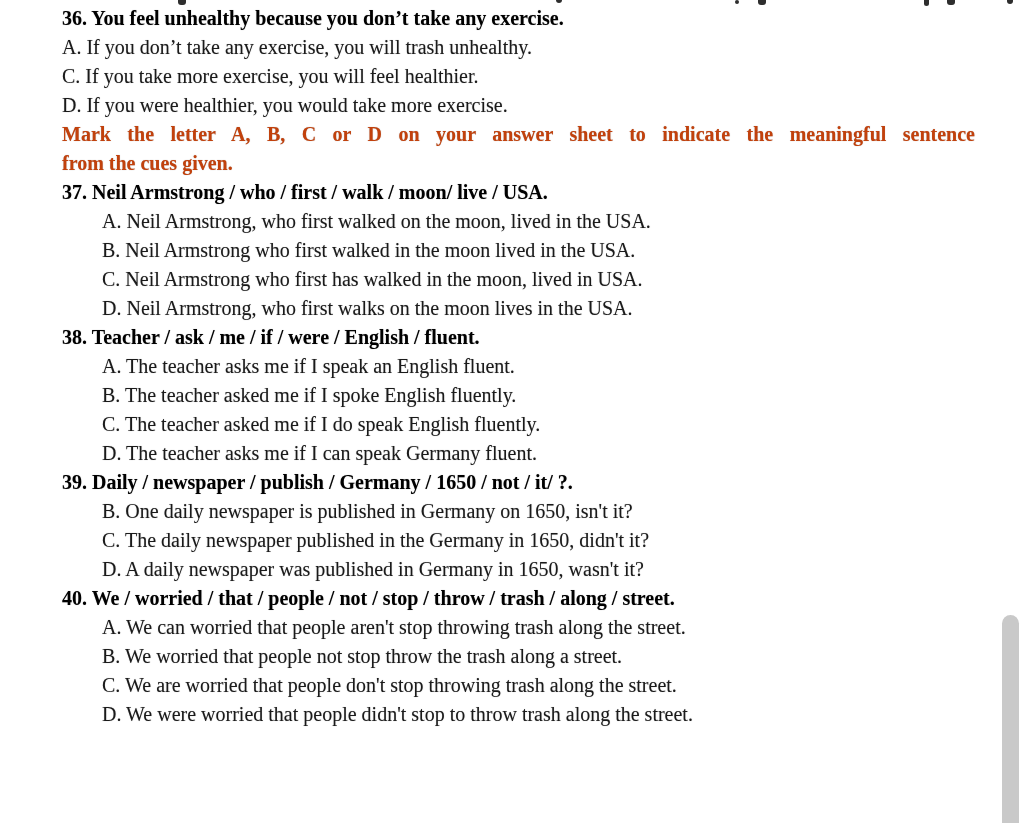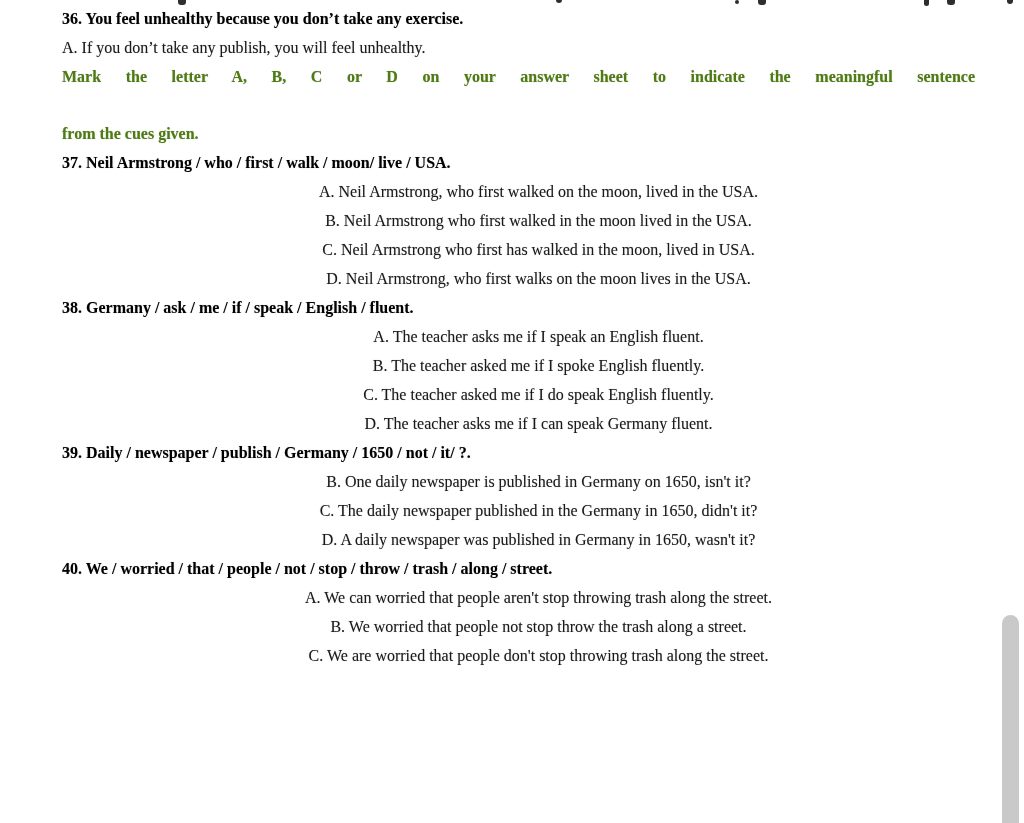--- a/index.html
+++ b/index.html
@@ -23,41 +23,40 @@
     position: absolute; top: 0;
     background: #2e2e2e;
     border-radius: 0 0 3px 3px;
   }
   
   .textblock {
     position: absolute;
     left: 62px; top: 4px;
     width: 913px;
     color: #1a1a1a;
-    font-size: 16px;
+    font-size: 20px;
     text-shadow: 0 0 1px rgba(40,40,40,0.35);
   }
   .line {
     height: 29px;
     line-height: 29px;
     white-space: nowrap;
   }
   .prompt-line { font-weight: bold; color: #000; }
-  .option-line.indented { padding-left: 40px; text-align: center; }
+  .option-line.indented { padding-left: 40px; }
   .instruction-line {
-    font-weight: bold; color: #4d7c0f;
+    font-weight: bold; color: #c2410c;
     white-space: normal;
     text-align: justify;
     text-align-last: justify;
   }
   .instruction-line.last {
     text-align: right;
     text-align-last: left;
     white-space: nowrap;
-    margin-top: 28px;
   }
   .opt-label { display: inline; }
   
   .scrollbar-thumb {
     position: absolute;
     right: 5px; top: 615px;
     width: 17px; height: 225px;
     border-radius: 9px;
     background: #c9c9c9;
   }
@@ -73,44 +72,47 @@
     <div class="frag" style="left:735px; width:4px; height:4px; border-radius:2px;"></div>
     <div class="frag" style="left:758px; width:8px; height:5px;"></div>
     <div class="frag" style="left:924px; width:5px; height:6px;"></div>
     <div class="frag" style="left:947px; width:8px; height:5px;"></div>
     <div class="frag" style="left:1007px; width:6px; height:4px;"></div>
   </div>
 
   <div class="textblock">
 
     <div class="line prompt-line"><span>36.</span> <span>You feel unhealthy because you don’t take any exercise.</span></div>
-    <div class="line option-line"><span class="opt-label">A.</span> <span>If you don’t take any publish, you will feel unhealthy.</span></div>
+    <div class="line option-line"><span class="opt-label">A.</span> <span>If you don’t take any exercise, you will trash unhealthy.</span></div>
+    <div class="line option-line"><span class="opt-label">C.</span> <span>If you take more exercise, you will feel healthier.</span></div>
+    <div class="line option-line"><span class="opt-label">D.</span> <span>If you were healthier, you would take more exercise.</span></div>
 
     <div class="line instruction-line">Mark the letter A, B, C or D on your answer sheet to indicate the meaningful sentence</div>
     <div class="line instruction-line last">from the cues given.</div>
 
     <div class="line prompt-line"><span>37.</span> <span>Neil Armstrong / who / first / walk / moon/ live / USA.</span></div>
     <div class="line option-line indented"><span class="opt-label">A.</span> <span>Neil Armstrong, who first walked on the moon, lived in the USA.</span></div>
     <div class="line option-line indented"><span class="opt-label">B.</span> <span>Neil Armstrong who first walked in the moon lived in the USA.</span></div>
     <div class="line option-line indented"><span class="opt-label">C.</span> <span>Neil Armstrong who first has walked in the moon, lived in USA.</span></div>
     <div class="line option-line indented"><span class="opt-label">D.</span> <span>Neil Armstrong, who first walks on the moon lives in the USA.</span></div>
 
-    <div class="line prompt-line"><span>38.</span> <span>Germany / ask / me / if / speak / English / fluent.</span></div>
+    <div class="line prompt-line"><span>38.</span> <span>Teacher / ask / me / if / were / English / fluent.</span></div>
     <div class="line option-line indented"><span class="opt-label">A.</span> <span>The teacher asks me if I speak an English fluent.</span></div>
     <div class="line option-line indented"><span class="opt-label">B.</span> <span>The teacher asked me if I spoke English fluently.</span></div>
     <div class="line option-line indented"><span class="opt-label">C.</span> <span>The teacher asked me if I do speak English fluently.</span></div>
     <div class="line option-line indented"><span class="opt-label">D.</span> <span>The teacher asks me if I can speak Germany fluent.</span></div>
 
     <div class="line prompt-line"><span>39.</span> <span>Daily / newspaper / publish / Germany / 1650 / not / it/ ?.</span></div>
     <div class="line option-line indented"><span class="opt-label">B.</span> <span>One daily newspaper is published in Germany on 1650, isn't it?</span></div>
     <div class="line option-line indented"><span class="opt-label">C.</span> <span>The daily newspaper published in the Germany in 1650, didn't it?</span></div>
     <div class="line option-line indented"><span class="opt-label">D.</span> <span>A daily newspaper was published in Germany in 1650, wasn't it?</span></div>
 
     <div class="line prompt-line"><span>40.</span> <span>We / worried / that / people / not / stop / throw / trash / along / street.</span></div>
     <div class="line option-line indented"><span class="opt-label">A.</span> <span>We can worried that people aren't stop throwing trash along the street.</span></div>
     <div class="line option-line indented"><span class="opt-label">B.</span> <span>We worried that people not stop throw the trash along a street.</span></div>
     <div class="line option-line indented"><span class="opt-label">C.</span> <span>We are worried that people don't stop throwing trash along the street.</span></div>
+    <div class="line option-line indented"><span class="opt-label">D.</span> <span>We were worried that people didn't stop to throw trash along the street.</span></div>
 
   </div>
 
   <div class="scrollbar-thumb"></div>
 
 </div>
 
 </body></html>

